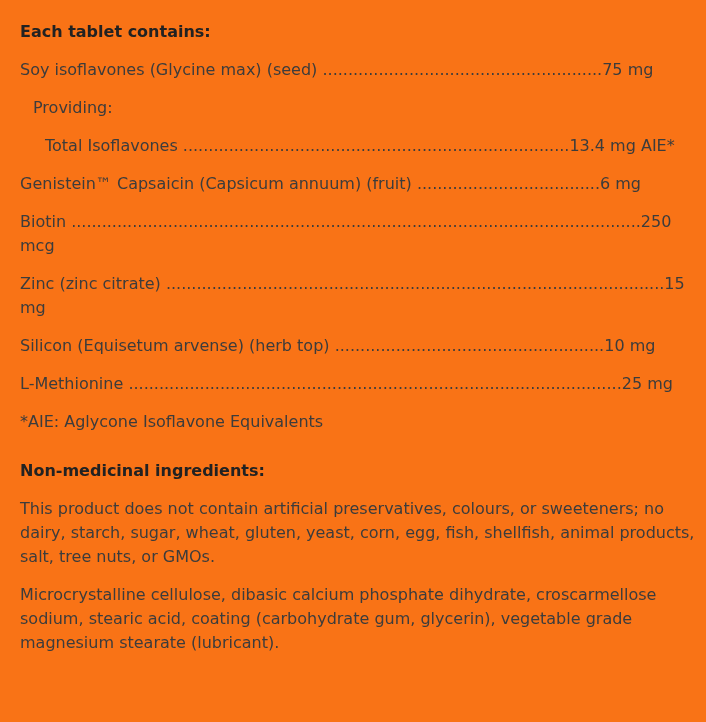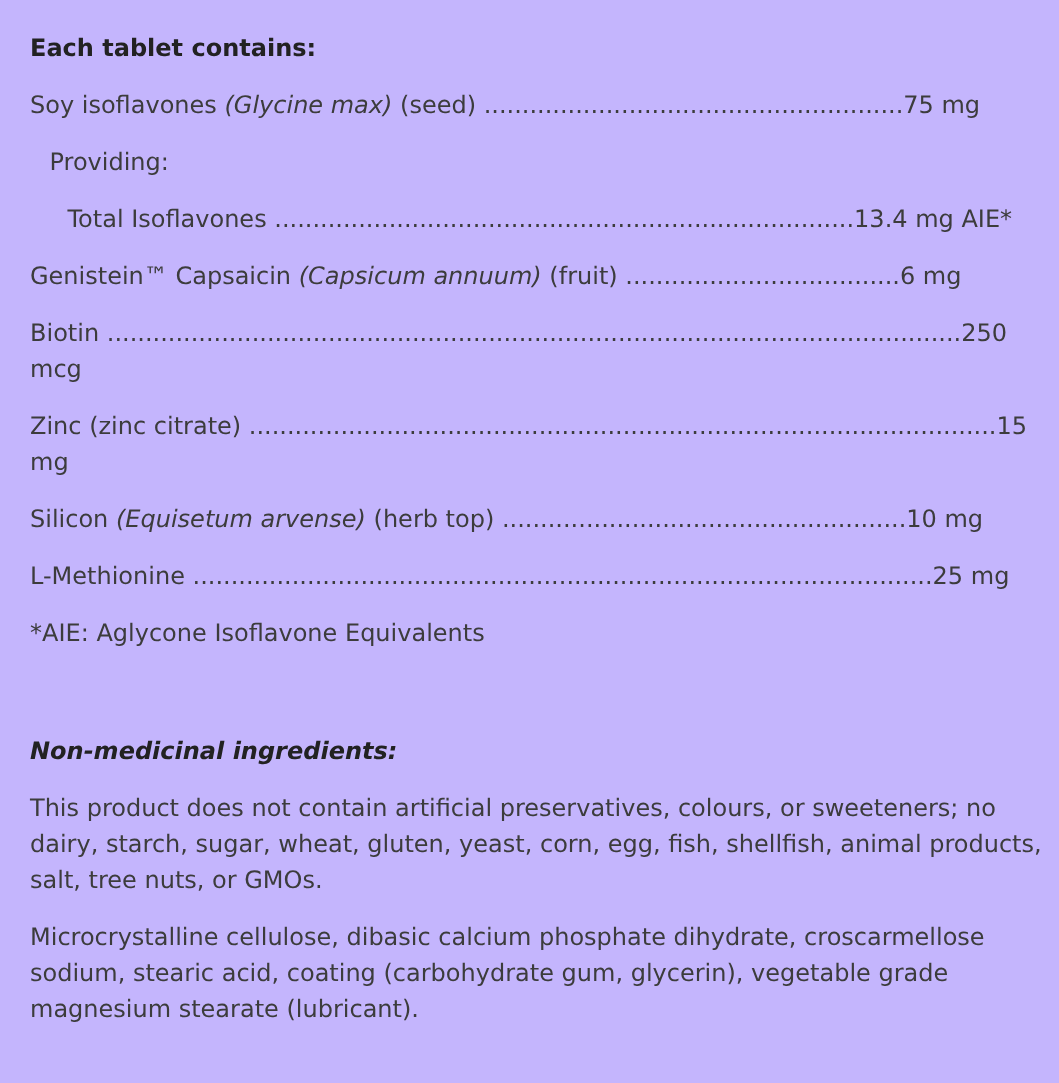--- a/index.html
+++ b/index.html
@@ -1,46 +1,45 @@
 <!DOCTYPE html>
 <html><head>
 <meta charset="utf-8">
 <style>
   html, body { margin: 0; padding: 0; background: #ffffff; }
   .page {
     width: 706px;
     height: 722px;
     box-sizing: border-box;
     padding: 20px 6px 0 20px;
-    background: #c4b5fd;
+    background: #f97316;
     font-family: "DejaVu Sans", sans-serif;
     font-size: 16px;
     line-height: 24px;
     color: #3c3c3c;
     overflow: hidden;
   }
   .heading {
     font-weight: bold;
     color: #222222;
     font-size: 16px;
     line-height: 24px;
     margin: 0 0 14px 0;
   }
   .heading.second {
-    margin-top: 55px;
-    font-style: italic;
+    margin-top: 25px;
   }
   .row {
     margin: 0 0 14px 0;
     text-align: left;
     word-break: normal;
   }
   .row.indent-1 { padding-left: 13px; }
   .row.indent-2 { padding-left: 25px; }
-  .latin { font-style: italic; }
+  .latin { }
   .dots { letter-spacing: 0; white-space: normal; }
   .para {
     margin: 0 0 14px 0;
     text-align: left;
   }
 </style>
 </head>
 <body>
 
 <div class="page">

